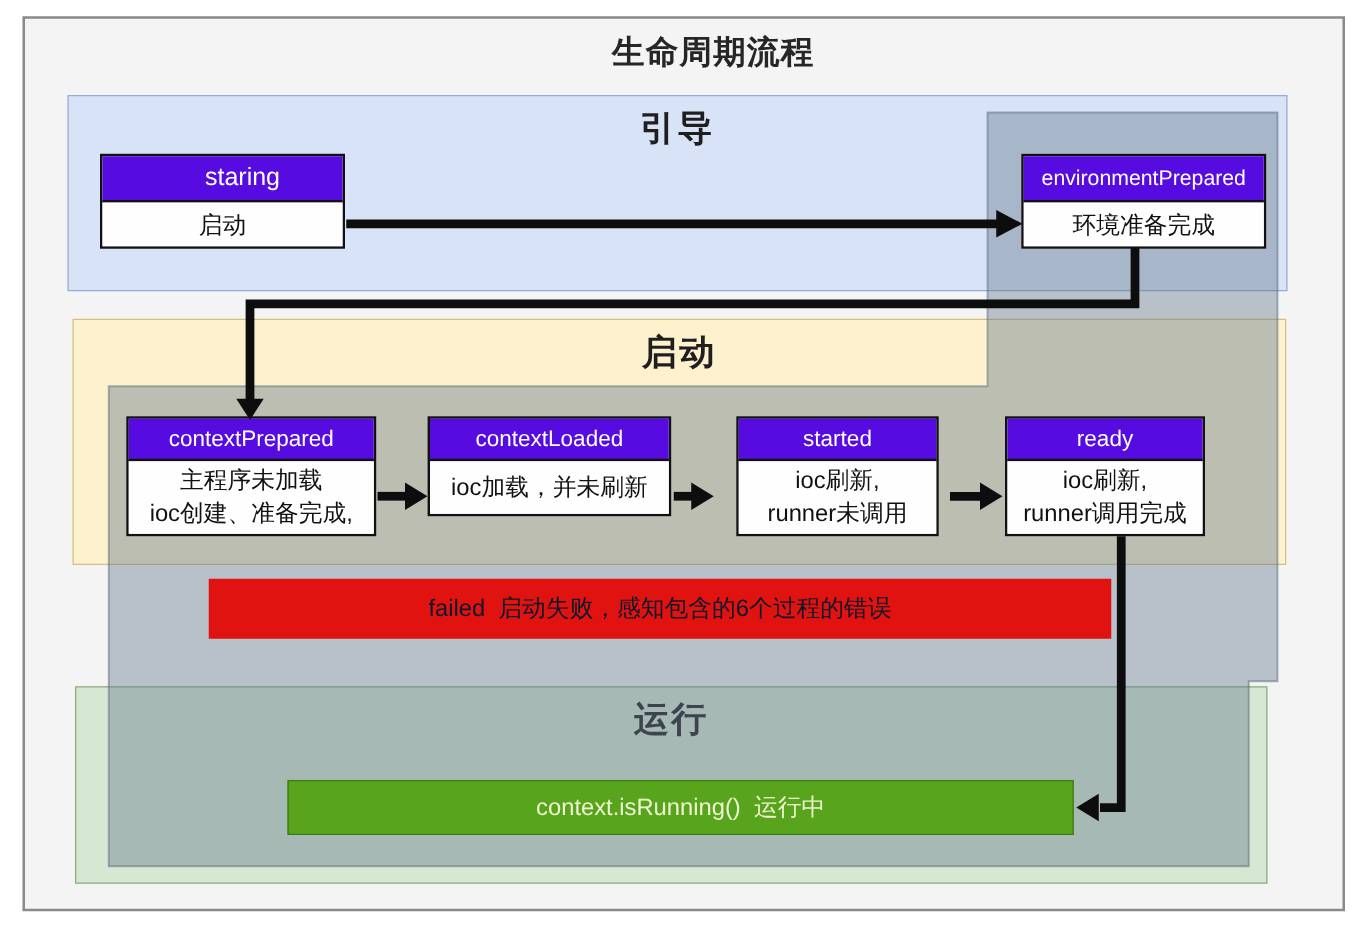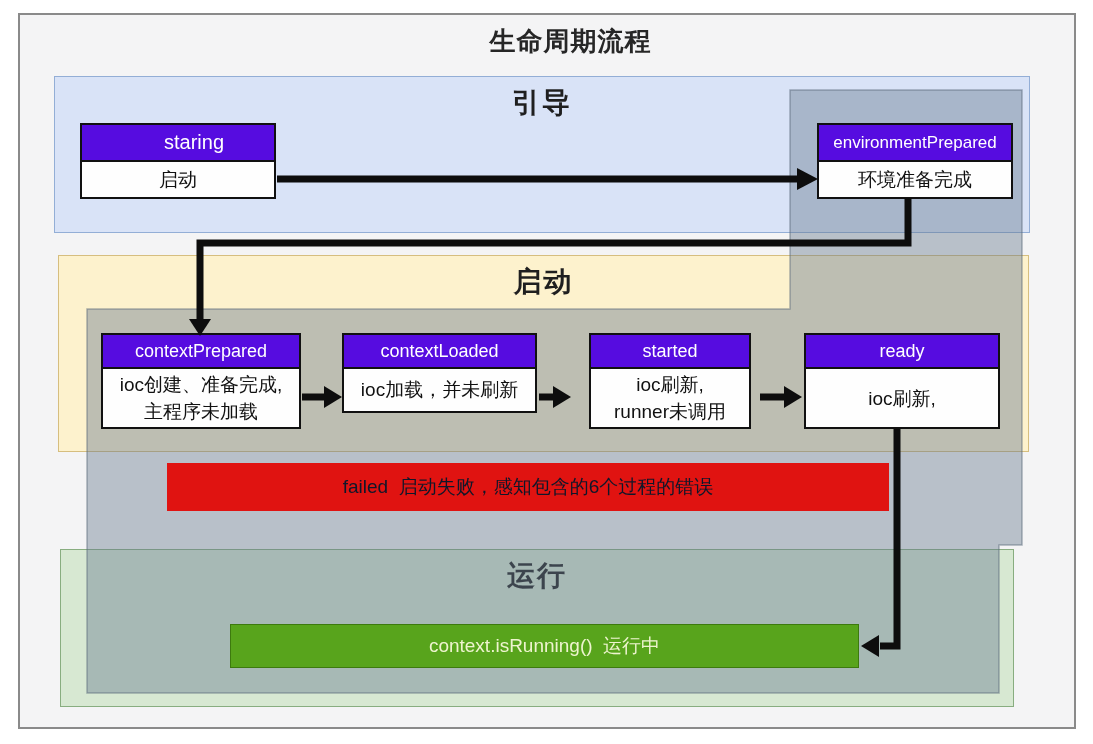--- a/index.html
+++ b/index.html
@@ -60,42 +60,43 @@
   </div>
 
   <div class="node" style="left:817px;top:123px;width:196px;">
     <div class="node-header" style="height:35px;line-height:35px;font-size:17px;">environmentPrepared</div>
     <div class="node-body" style="height:35px;">环境准备完成</div>
   </div>
 
   <div class="node" style="left:101px;top:333px;width:200px;">
     <div class="node-header" style="height:32px;line-height:32px;">contextPrepared</div>
     <div class="node-body" style="height:58px;line-height:27px;">
+      <div>主程序未加载</div>
       <div>ioc创建、准备完成,</div>
-      <div>主程序未加载</div>
     </div>
   </div>
 
   <div class="node" style="left:342px;top:333px;width:195px;">
     <div class="node-header" style="height:32px;line-height:32px;">contextLoaded</div>
     <div class="node-body" style="height:42px;">ioc加载，并未刷新</div>
   </div>
 
   <div class="node" style="left:572px;top:333px;width:162px;margin-left:17px;">
     <div class="node-header" style="height:32px;line-height:32px;">started</div>
     <div class="node-body" style="height:58px;line-height:27px;">
       <div>ioc刷新,</div>
       <div class="bold-line">runner未调用</div>
     </div>
   </div>
 
-  <div class="node" style="left:804px;top:333px;width:196px;">
+  <div class="node" style="left:804px;top:333px;width:160px;">
     <div class="node-header" style="height:32px;line-height:32px;">ready</div>
     <div class="node-body" style="height:58px;line-height:27px;">
       <div>ioc刷新,</div>
+      <div class="bold-line">runner调用完成</div>
     </div>
   </div>
 
   <div class="bar" id="bar-failed">failed  启动失败，感知包含的6个过程的错误</div>
   <div class="bar" id="bar-running">context.isRunning()  运行中</div>
 
   <svg class="arrow-svg">
     <g stroke="#0d0d0d" stroke-width="7" fill="#0d0d0d" stroke-linejoin="miter">
       <line x1="277" y1="179" x2="799" y2="179"></line>
       <polygon points="797,168 797,190 818,179" stroke="none"></polygon>

